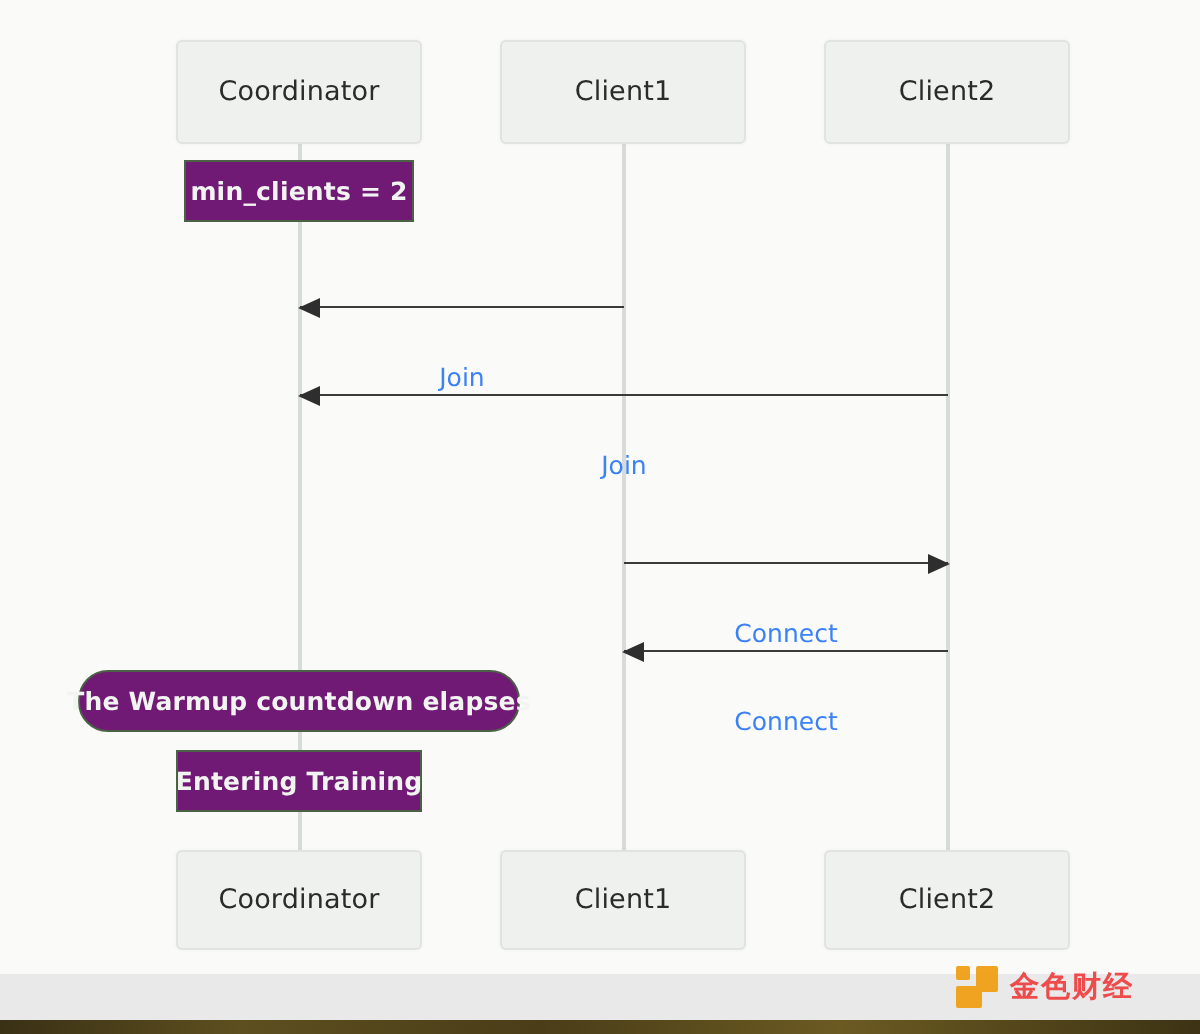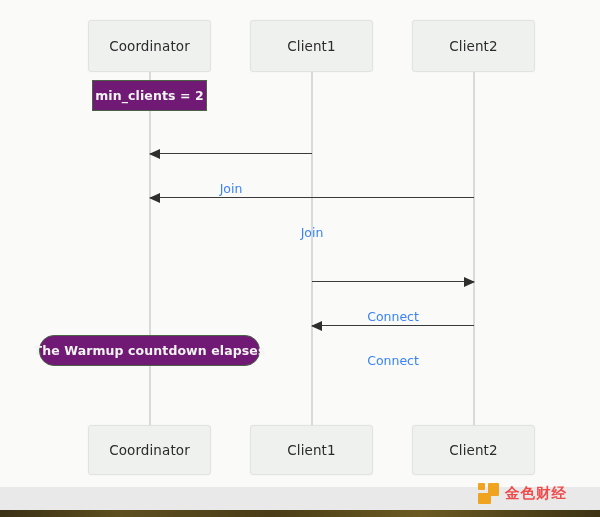--- a/index.html
+++ b/index.html
@@ -168,20 +168,23 @@
     <div class="msg" style="left:312px;top:325px;width:162px;">
       <div class="msg-line"></div>
       <div class="arrowhead arrow-left"></div>
       <div class="msg-label">Connect</div>
     </div>
 
     <div class="note" style="left:39px;top:335px;width:221px;height:31px;border-radius:15px;">
       <span class="note-label">The Warmup countdown elapses</span>
     </div>
 
+    <div class="note" style="left:88px;top:375px;width:123px;height:31px;">
+      <span class="note-label">Entering Training</span>
+    </div>
 
     <div class="actor" style="left:88px;top:425px;width:123px;height:50px;">
       <span class="actor-label">Coordinator</span>
     </div>
     <div class="actor" style="left:250px;top:425px;width:123px;height:50px;">
       <span class="actor-label">Client1</span>
     </div>
     <div class="actor" style="left:412px;top:425px;width:123px;height:50px;">
       <span class="actor-label">Client2</span>
     </div>

